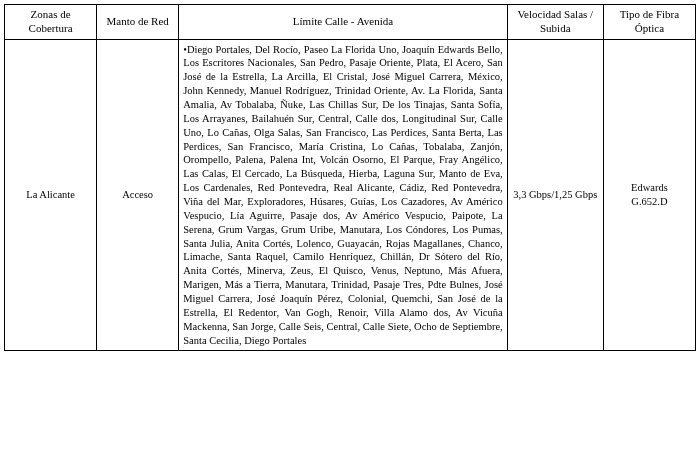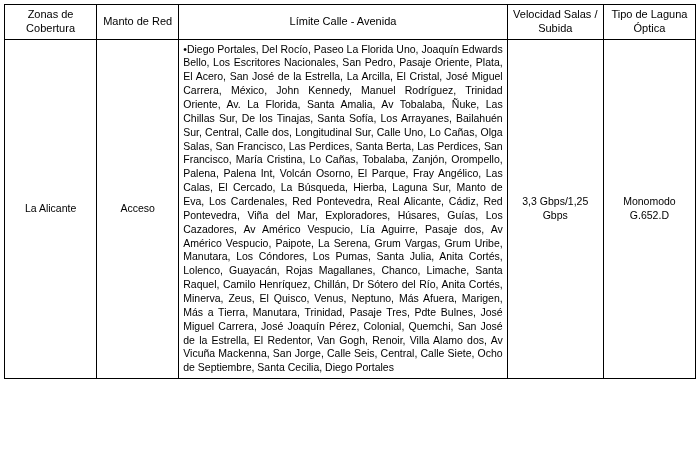--- a/index.html
+++ b/index.html
@@ -11,20 +11,21 @@
     width: 700px;
     height: 462px;
     font-family: "Liberation Sans", sans-serif;
     color: #000000;
     overflow: hidden;
   }
   .table-wrap {
     width: 700px;
     box-sizing: border-box;
     padding: 4px 0 0 4px;
+    font-family: Liberation Serif, serif;
   }
   table.coverage-table {
     border-collapse: collapse;
     table-layout: fixed;
     width: 692px;
     font-size: 10.5px;
   }
   table.coverage-table td,
   table.coverage-table th {
     border: 1px solid #000000;
@@ -75,31 +76,31 @@
       <col class="col-limite">
       <col class="col-velocidad">
       <col class="col-fibra">
     </colgroup>
     <thead>
       <tr>
         <th>Zonas de Cobertura</th>
         <th>Manto de Red</th>
         <th>Límite Calle - Avenida</th>
         <th>Velocidad Salas / Subida</th>
-        <th>Tipo de Laguna Óptica</th>
+        <th>Tipo de Fibra Óptica</th>
       </tr>
     </thead>
     <tbody>
       <tr>
         <td class="cell-center">La Alicante</td>
         <td class="cell-center">Acceso</td>
         <td class="cell-justify">
           <span class="streets-text">•Diego Portales, Del Rocío, Paseo La Florida Uno, Joaquín Edwards Bello, Los Escritores Nacionales, San Pedro, Pasaje Oriente, Plata, El Acero, San José de la Estrella, La Arcilla, El Cristal, José Miguel Carrera, México, John Kennedy, Manuel Rodríguez, Trinidad Oriente, Av. La Florida, Santa Amalia, Av Tobalaba, Ñuke, Las Chillas Sur, De los Tinajas, Santa Sofía, Los Arrayanes, Bailahuén Sur, Central, Calle dos, Longitudinal Sur, Calle Uno, Lo Cañas, Olga Salas, San Francisco, Las Perdices, Santa Berta, Las Perdices, San Francisco, María Cristina, Lo Cañas, Tobalaba, Zanjón, Orompello, Palena, Palena Int, Volcán Osorno, El Parque, Fray Angélico, Las Calas, El Cercado, La Búsqueda, Hierba, Laguna Sur, Manto de Eva, Los Cardenales, Red Pontevedra, Real Alicante, Cádiz, Red Pontevedra, Viña del Mar, Exploradores, Húsares, Guías, Los Cazadores, Av Américo Vespucio, Lía Aguirre, Pasaje dos, Av Américo Vespucio, Paipote, La Serena, Grum Vargas, Grum Uribe, Manutara, Los Cóndores, Los Pumas, Santa Julia, Anita Cortés, Lolenco, Guayacán, Rojas Magallanes, Chanco, Limache, Santa Raquel, Camilo Henríquez, Chillán, Dr Sótero del Río, Anita Cortés, Minerva, Zeus, El Quisco, Venus, Neptuno, Más Afuera, Marigen, Más a Tierra, Manutara, Trinidad, Pasaje Tres, Pdte Bulnes, José Miguel Carrera, José Joaquín Pérez, Colonial, Quemchi, San José de la Estrella, El Redentor, Van Gogh, Renoir, Villa Alamo dos, Av Vicuña Mackenna, San Jorge, Calle Seis, Central, Calle Siete, Ocho de Septiembre, Santa Cecilia, Diego Portales</span>
         </td>
         <td class="cell-center">3,3 Gbps/1,25 Gbps</td>
         <td class="cell-center">
-          <span class="fibra-line">Monomodo</span>
+          <span class="fibra-line">Edwards</span>
           <span class="fibra-line">G.652.D</span>
         </td>
       </tr>
     </tbody>
   </table>
 </div>
 
 </body></html>

